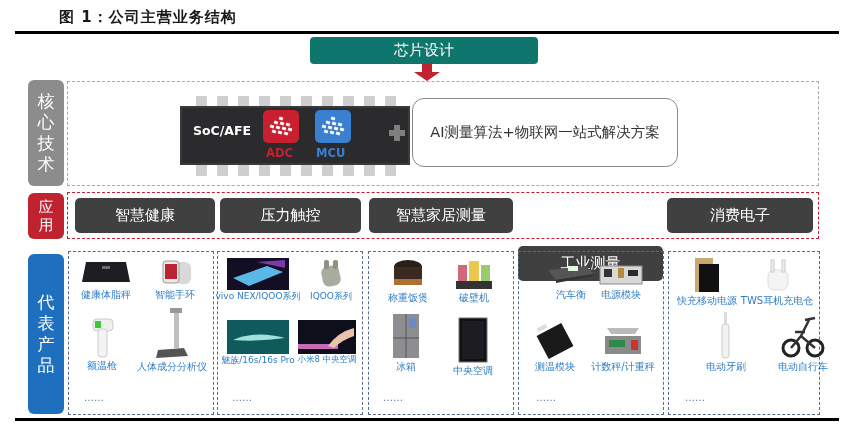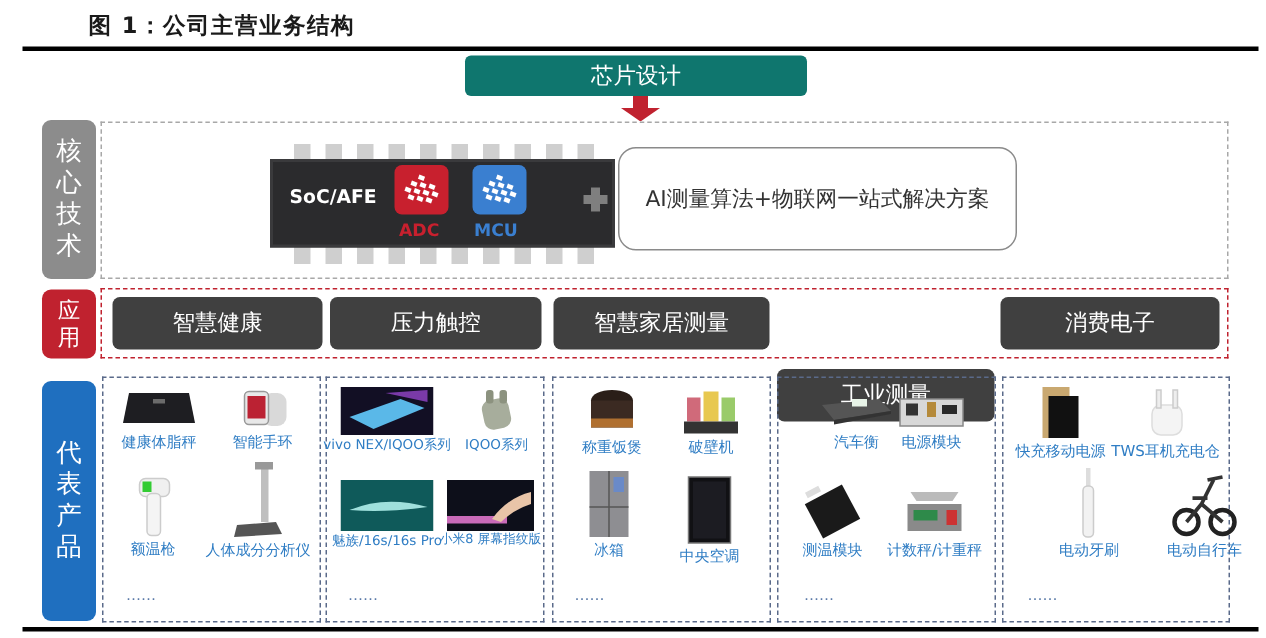--- a/index.html
+++ b/index.html
@@ -245,21 +245,21 @@
     <path d="M6 20 Q30 10 58 18 Q30 22 6 20 Z" fill="#9fe0dc"></path>
   </svg>
   <div class="prod-name" style="font-size:9px;">魅族/16s/16s Pro</div>
 </div>
 <div class="prod-item" style="left:294px;top:320px;width:66px;">
   <svg class="pic" width="58" height="34" viewBox="0 0 58 34">
     <rect x="0" y="0" width="58" height="34" fill="#0d0f1a"></rect>
     <rect x="0" y="24" width="40" height="5" fill="#c86ab8"></rect>
     <path d="M30 26 Q40 12 56 8 L56 16 Q44 20 36 28 Z" fill="#e8c4a8"></path>
   </svg>
-  <div class="prod-name" style="font-size:8.5px;">小米8 屏幕指纹版</div>
+  <div class="prod-name" style="font-size:8.5px;">小米8 中央空调</div>
 </div>
 <div class="ellipsis" style="left:232px;top:392px;">……</div>
 
 <div class="dash dash-prod" style="left:368px;width:146px;"></div>
 <div class="prod-item" style="left:378px;top:257px;width:60px;">
   <svg class="pic" width="34" height="34" viewBox="0 0 34 34">
     <ellipse cx="17" cy="10" rx="14" ry="7" fill="#2a1e18"></ellipse>
     <rect x="3" y="10" width="28" height="18" fill="#3b2a22"></rect>
     <rect x="3" y="22" width="28" height="6" fill="#b07030"></rect>
   </svg>

